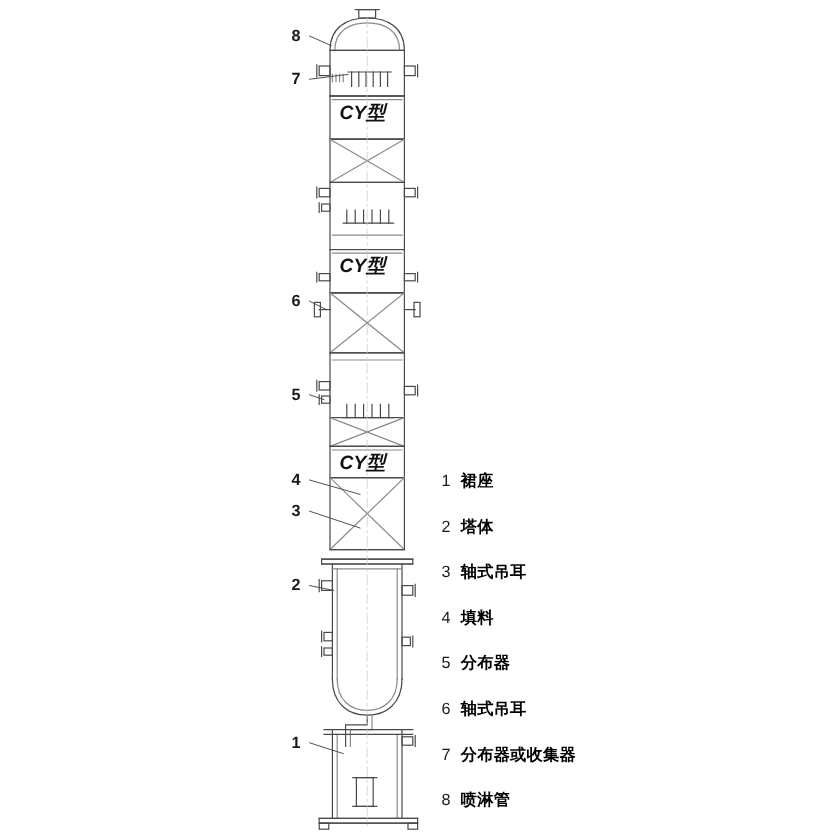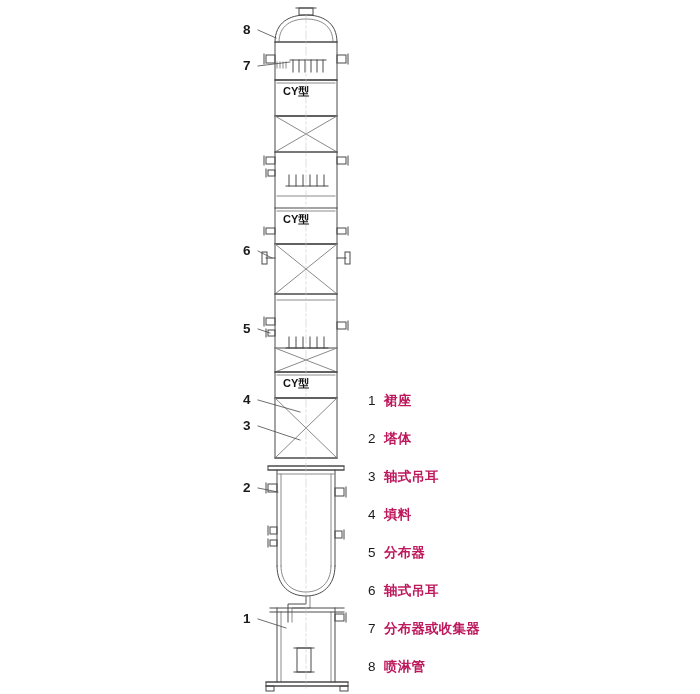--- a/index.html
+++ b/index.html
@@ -36,35 +36,36 @@
     letter-spacing: 0.2px;
   }
   .legend-num {
     width: 16px;
     flex: 0 0 16px;
     font-size: 13.5px;
     color: #1a1a1a;
   }
   .legend-label {
     font-size: 13.5px;
-    color: #be185d;
+    color: #000000;
     font-weight: 600;
   }
   .callout {
     position: absolute;
     font-size: 13.5px;
     color: #1a1a1a;
     font-weight: 600;
   }
   .pack-label {
     position: absolute;
-    font-size: 11px;
+    font-size: 16px;
     font-weight: bold;
     color: #111;
     letter-spacing: 0px;
+    font-style: italic;
   }
 </style>
 </head>
 <body>
 
 <svg id="canvas" viewBox="0 0 700 694">
   <g stroke="#4a4a4a" fill="none" stroke-width="1" stroke-linecap="square">
 
     <g>
 

